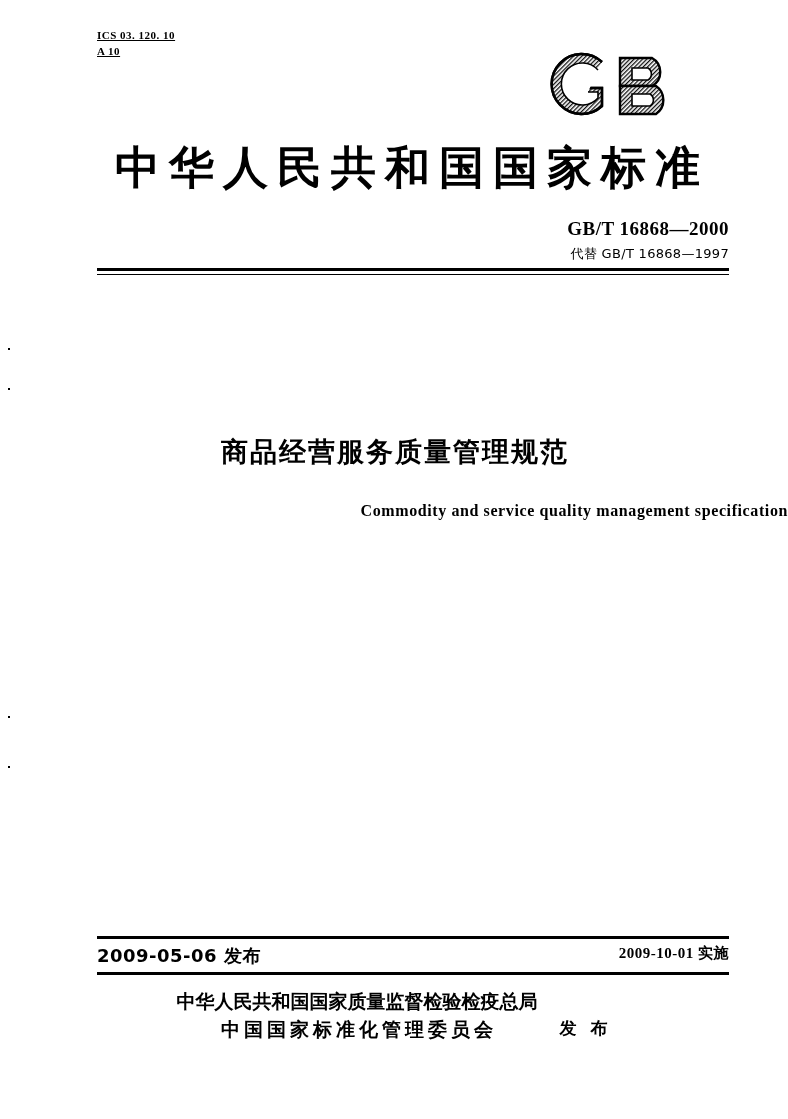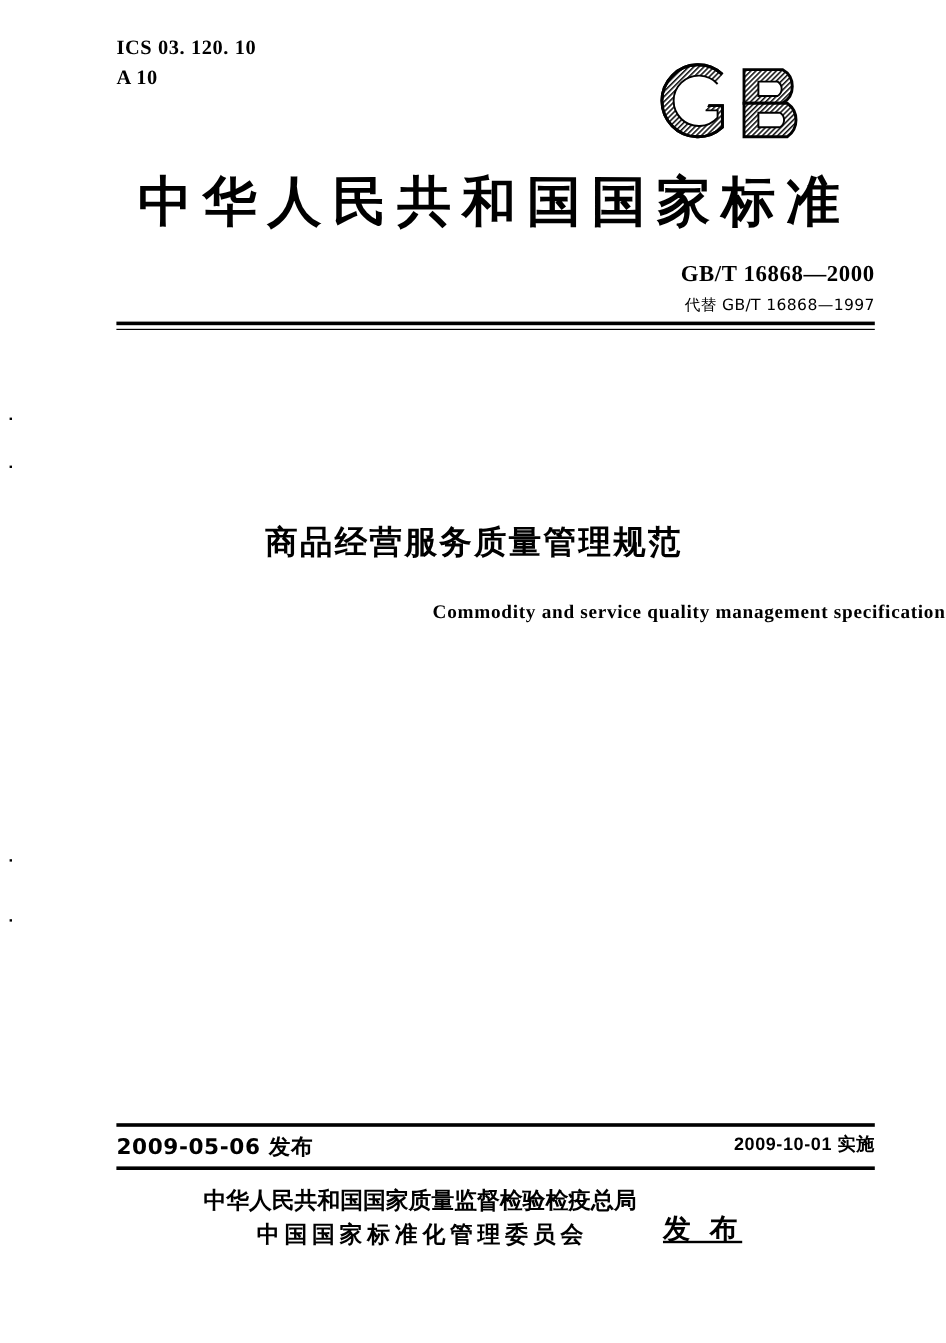--- a/index.html
+++ b/index.html
@@ -22,23 +22,24 @@
     background: #ffffff;
   }
 
   
   .ics-block {
     position: absolute;
     left: 97px;
     top: 28px;
     font-family: "Liberation Serif", serif;
     font-weight: bold;
-    font-size: 17px;
+    font-size: 11px;
     line-height: 1.45;
     letter-spacing: 0.5px;
+    text-decoration: underline;
   }
 
   
   .gb-emblem {
     position: absolute;
     right: 88px;
     top: 42px;
     width: 160px;
     height: 82px;
   }
@@ -148,21 +149,21 @@
     top: 944px;
     font-family: "DejaVu Sans", sans-serif;
     font-weight: bold;
     font-size: 18px;
     letter-spacing: 0.5px;
   }
   .date-right {
     position: absolute;
     right: 59px;
     top: 944px;
-    font-family: Liberation Sans, sans-serif;
+    font-family: Liberation Serif, serif;
     font-weight: bold;
     font-size: 15px;
     letter-spacing: 0.5px;
   }
   .rule-bottom2 {
     position: absolute;
     left: 97px;
     right: 59px;
     top: 972px;
     height: 3px;
@@ -189,24 +190,23 @@
   .publisher-lines .l2 {
     letter-spacing: 4px;
     text-indent: 4px;
   }
   .publisher-issue {
     margin-left: 18px;
     align-self: flex-end;
     padding-bottom: 3px;
     font-family: "DejaVu Sans", sans-serif;
     font-weight: bold;
-    font-size: 23px;
+    font-size: 17px;
     letter-spacing: 4px;
     text-indent: 4px;
-    text-decoration: underline;
   }
 </style>
 </head>
 <body>
 
 <div class="page">
 
   <div class="mark left" style="top:348px;"></div>
   <div class="mark left" style="top:388px;"></div>
   <div class="mark left" style="top:716px;"></div>

